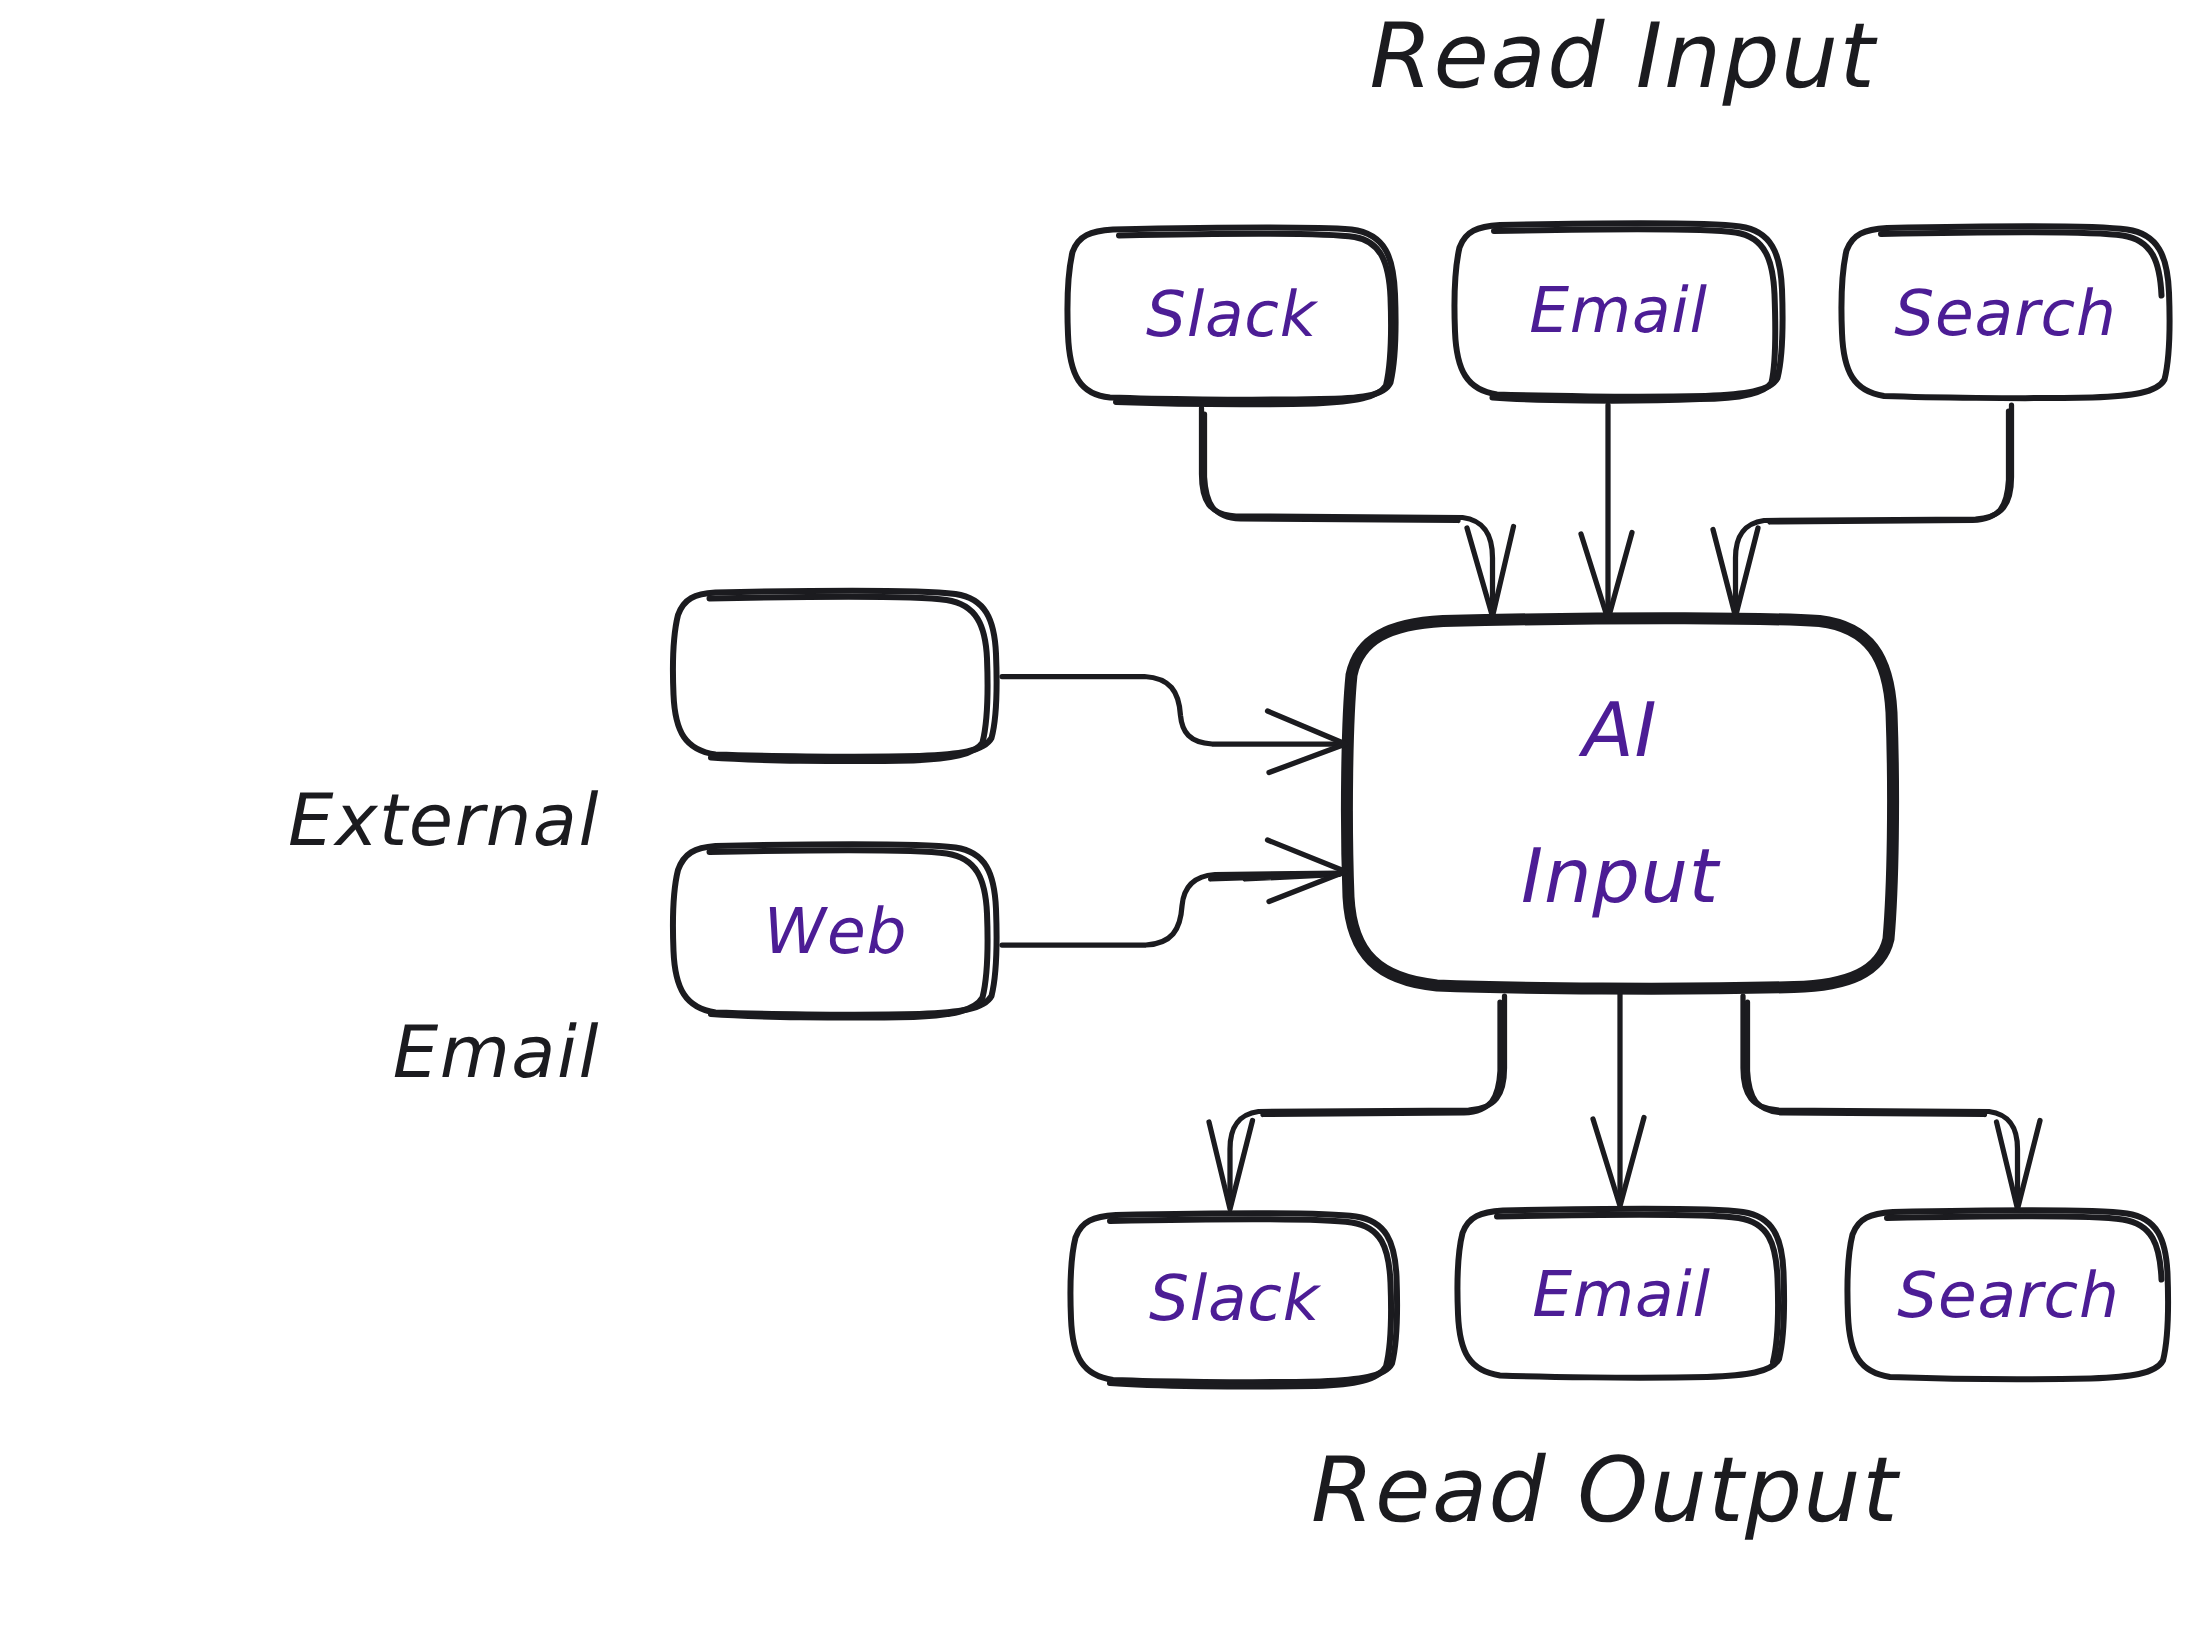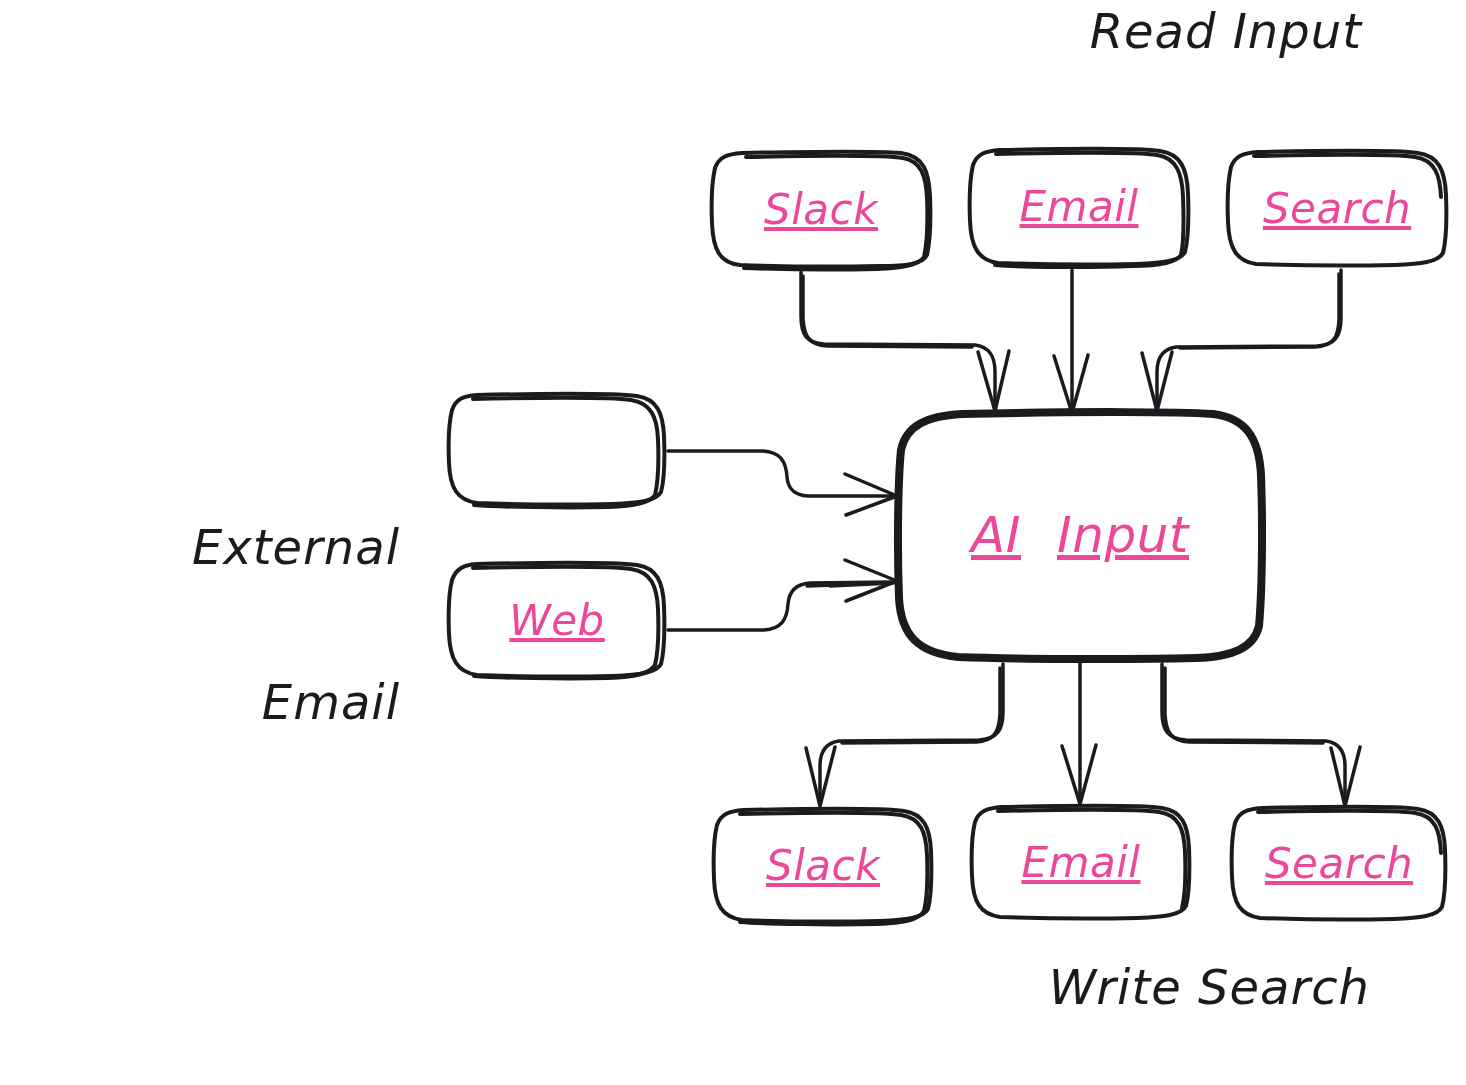--- a/index.html
+++ b/index.html
@@ -23,42 +23,41 @@
     left: 0;
     width: 1466px;
     height: 1085px;
   }
   .node-label {
     position: absolute;
     display: flex;
     align-items: center;
     justify-content: center;
     text-align: center;
-    color: #ec4899;
+    color: #4c1d95;
     font-family: "DejaVu Sans", sans-serif;
     font-style: italic;
     font-weight: 400;
     letter-spacing: 0.5px;
     white-space: pre;
     pointer-events: none;
-    text-decoration: underline;
   }
   .group-label {
     position: absolute;
     color: #1b1b1f;
     font-family: "DejaVu Sans", sans-serif;
     font-style: italic;
     font-weight: 400;
     letter-spacing: 1px;
     white-space: pre;
     line-height: 1.08;
   }
   .io-label {
-    font-size: 48px;
-    text-align: right;
+    font-size: 60px;
+    text-align: center;
   }
   .ext-label {
     font-size: 48px;
     text-align: right;
   }
   .box-text {
     font-size: 42px;
   }
   .center-text {
     font-size: 50px;
@@ -209,29 +208,29 @@
     </g>
   </svg>
 
   <div class="group-label io-label" style="left:802px; top:6px; width:560px;">Read Input</div>
 
   <div class="group-label ext-label" style="left:0px; top:418px; width:400px;">
     <div>External</div>
     <div>Email</div>
   </div>
 
-  <div class="group-label io-label" style="left:770px; top:962px; width:600px;">Write Search</div>
+  <div class="group-label io-label" style="left:770px; top:962px; width:600px;">Read Output</div>
 
   <div class="node-label box-text" style="left:712px; top:152px; width:218px; height:114px;">Slack</div>
   <div class="node-label box-text" style="left:970px; top:149px; width:218px; height:114px;">Email</div>
   <div class="node-label box-text" style="left:1228px; top:151px; width:218px; height:114px;">Search</div>
 
   <div class="node-label box-text" style="left:449px; top:563px; width:216px; height:114px;">Web</div>
 
-  <div class="node-label center-text" style="left:898px; top:413px; width:364px; height:245px; gap:36px;">
+  <div class="node-label center-text" style="left:898px; top:413px; width:364px; height:245px; flex-direction:column;gap:36px;">
     <div>AI</div>
     <div>Input</div>
   </div>
 
   <div class="node-label box-text" style="left:714px; top:809px; width:218px; height:113px;">Slack</div>
   <div class="node-label box-text" style="left:972px; top:806px; width:218px; height:113px;">Email</div>
   <div class="node-label box-text" style="left:1232px; top:807px; width:214px; height:113px;">Search</div>
 
 </div>
 

